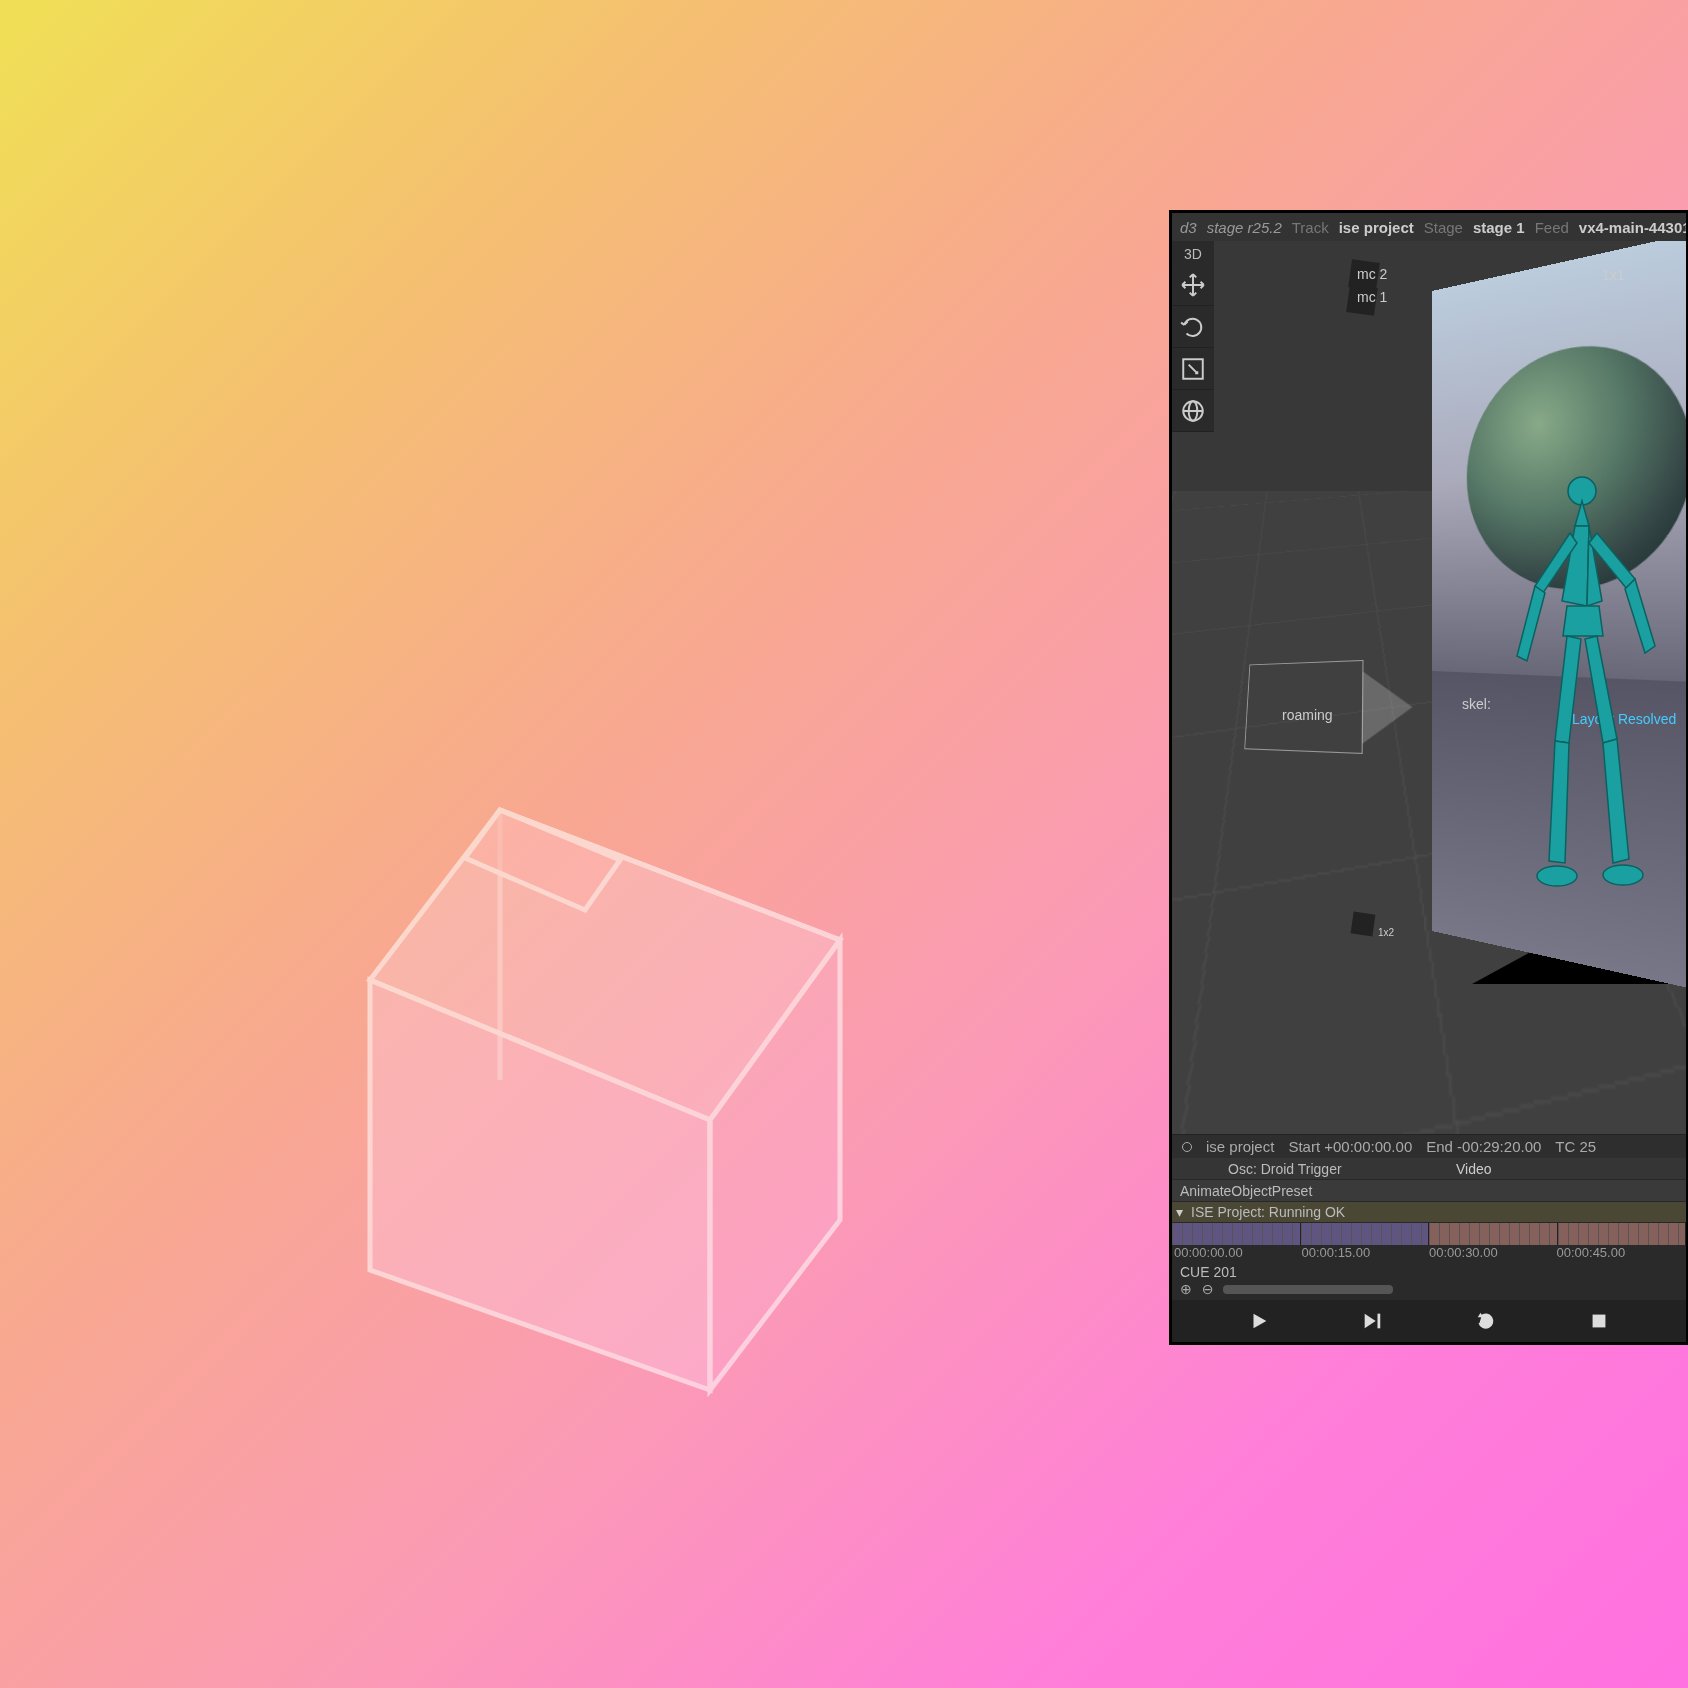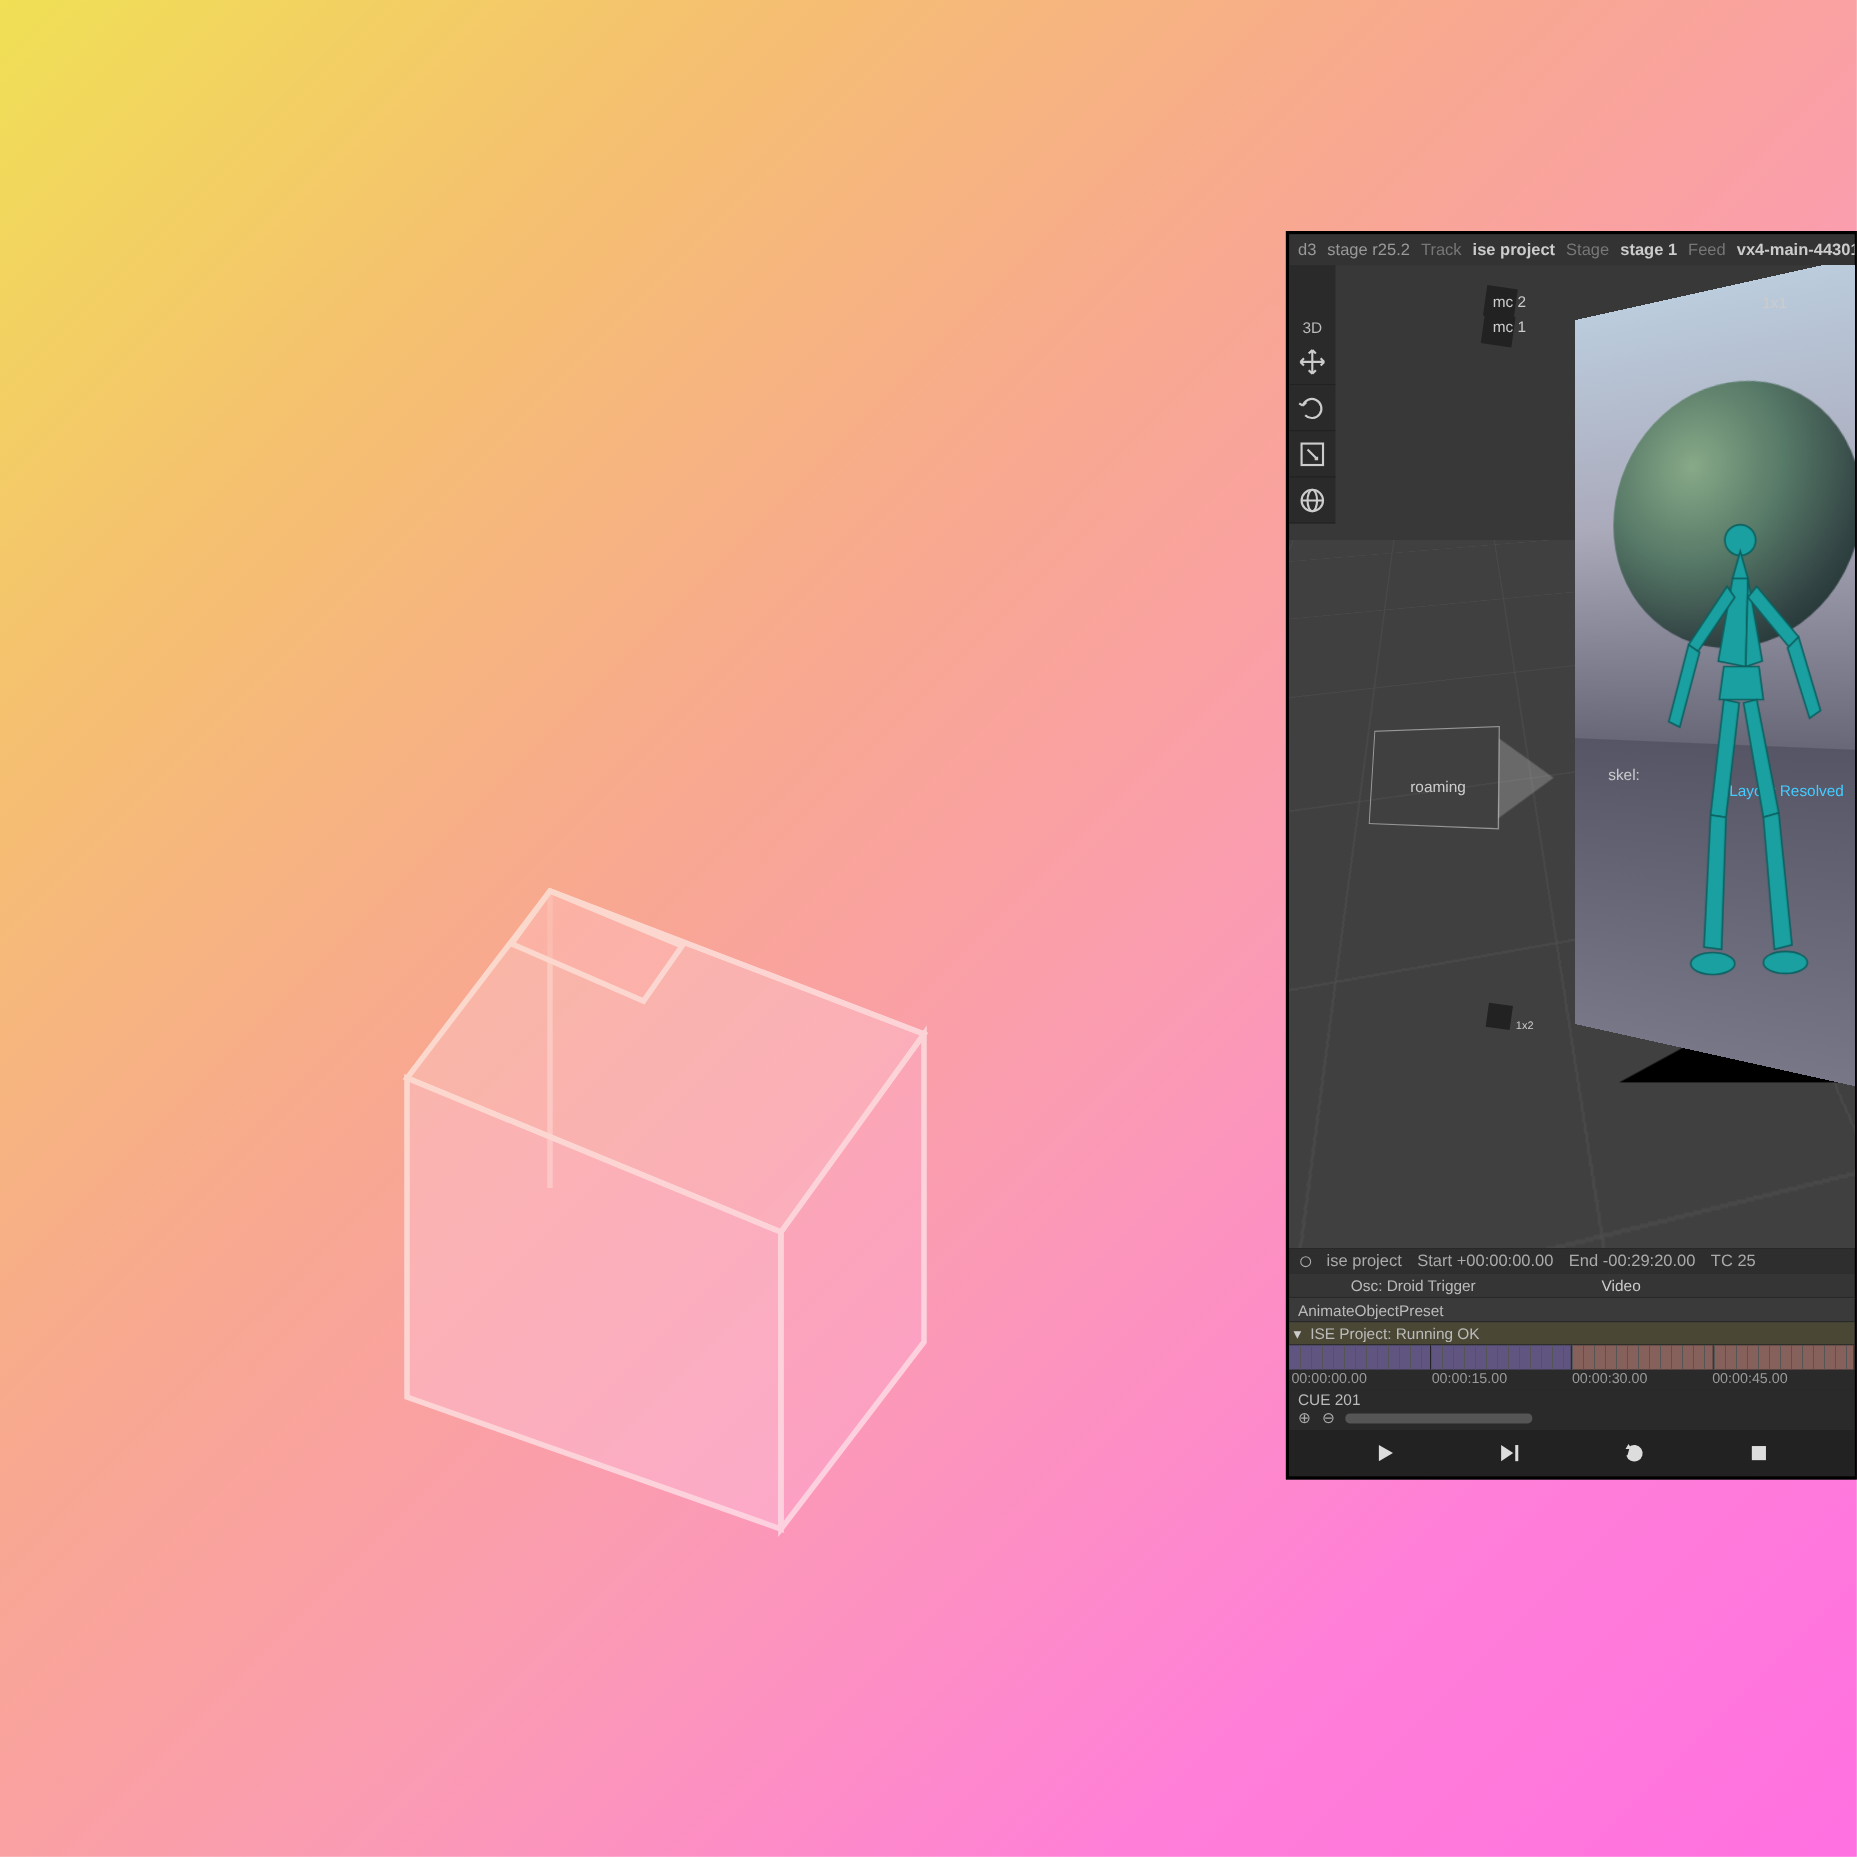--- a/index.html
+++ b/index.html
@@ -39,21 +39,21 @@
   display: flex;
   align-items: center;
   gap: 10px;
   padding: 4px 8px;
   background: #333;
   font-size: 15px;
   height: 28px;
   overflow: hidden;
   white-space: nowrap;
 }
-.breadcrumb .bc-item { color: #999; }
+.breadcrumb .bc-item { color: #999; font-style: italic; }
 .breadcrumb .bc-label { color: #777; }
 .breadcrumb .bc-active { color: #ccc; font-weight: bold; }
 
 .viewport-wrap {
   position: relative;
   flex: 1;
   background: #383838;
   overflow: hidden;
 }
 
@@ -65,21 +65,20 @@
   background: rgba(40,40,40,0.85);
   display: flex;
   flex-direction: column;
   z-index: 5;
 }
 .toolbar .label3d {
   text-align: center;
   color: #bbb;
   font-size: 14px;
   padding: 5px 0 2px;
-  margin-top: 44px;
 }
 .tool-btn {
   width: 42px;
   height: 42px;
   display: flex;
   align-items: center;
   justify-content: center;
   cursor: pointer;
   border-bottom: 1px solid rgba(0,0,0,0.2);
 }

